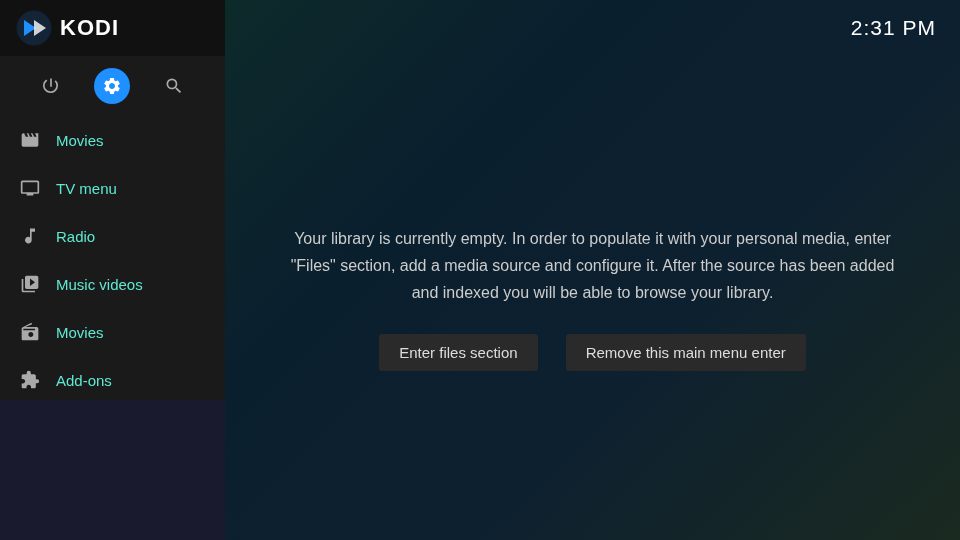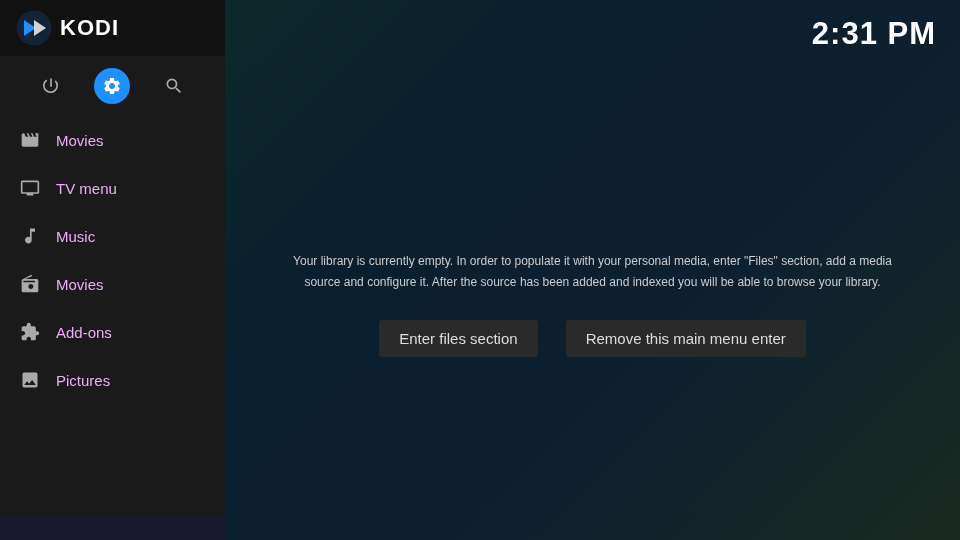--- a/index.html
+++ b/index.html
@@ -9,21 +9,21 @@
       height: 540px;
       overflow: hidden;
       font-family: 'Arial', sans-serif;
       background: #1a1a2e;
       display: flex;
     }
 
     
     .sidebar {
       width: 225px;
-      height: 515px;
+      height: 400px;
       background: #1a1a1a;
       display: flex;
       flex-direction: column;
       flex-shrink: 0;
     }
 
     .sidebar-header {
       display: flex;
       align-items: center;
       padding: 12px 16px;
@@ -71,21 +71,21 @@
 
     .nav-items {
       flex: 1;
       overflow-y: auto;
     }
 
     .nav-item {
       display: flex;
       align-items: center;
       padding: 10px 16px;
-      color: #f0abfc;
+      color: #5eead4;
       cursor: pointer;
       font-size: 15px;
       transition: background 0.15s;
     }
 
     .nav-item-icon {
       width: 28px;
       height: 28px;
       margin-right: 12px;
       display: flex;
@@ -111,42 +111,42 @@
     }
 
     .top-bar {
       display: flex;
       justify-content: flex-end;
       padding: 16px 24px;
     }
 
     .time-display {
       color: #fff;
-      font-size: 31px;
-      font-weight: 700;
+      font-size: 21px;
+      font-weight: 400;
       letter-spacing: 1px;
     }
 
     .content-area {
       flex: 1;
       display: flex;
       align-items: center;
       justify-content: center;
       flex-direction: column;
       padding: 20px 60px;
     }
 
     .message-box {
       text-align: center;
       max-width: 680px;
     }
 
     .message-text {
       color: #ccc;
-      font-size: 12px;
+      font-size: 16px;
       line-height: 1.7;
       margin-bottom: 28px;
     }
 
     .action-buttons {
       display: flex;
       gap: 28px;
       justify-content: center;
     }
 
@@ -226,23 +226,31 @@
       </div>
       <span class="nav-item-label">TV menu</span>
     </div>
 
     <div class="nav-item">
       <div class="nav-item-icon">
         <svg viewBox="0 0 24 24">
             <path d="M12 3v10.55A4 4 0 1 0 14 17V7h4V3h-6z"></path>
           </svg>
       </div>
-      <span class="nav-item-label">Music</span>
-    </div>
-
+      <span class="nav-item-label">Radio</span>
+    </div>
+
+    <div class="nav-item">
+      <div class="nav-item-icon">
+        <svg viewBox="0 0 24 24">
+            <path d="M4 6H2v14c0 1.1.9 2 2 2h14v-2H4V6zm16-4H8c-1.1 0-2 .9-2 2v12c0 1.1.9 2 2 2h12c1.1 0 2-.9 2-2V4c0-1.1-.9-2-2-2zm-8 12.5v-9l6 4.5-6 4.5z"></path>
+          </svg>
+      </div>
+      <span class="nav-item-label">Music videos</span>
+    </div>
 
 
     <div class="nav-item">
       <div class="nav-item-icon">
         <svg viewBox="0 0 24 24">
             <path d="M3.24 6.15C2.51 6.43 2 7.17 2 8v12c0 1.1.89 2 2 2h16c1.11 0 2-.9 2-2V8c0-1.11-.89-2-2-2H6.3l8.26-3.34L13.65 1 3.24 6.15zM13 18c-1.66 0-3-1.34-3-3s1.34-3 3-3 3 1.34 3 3-1.34 3-3 3zm5-8H4V8h14v2z"></path>
           </svg>
       </div>
       <span class="nav-item-label">Movies</span>
     </div>

